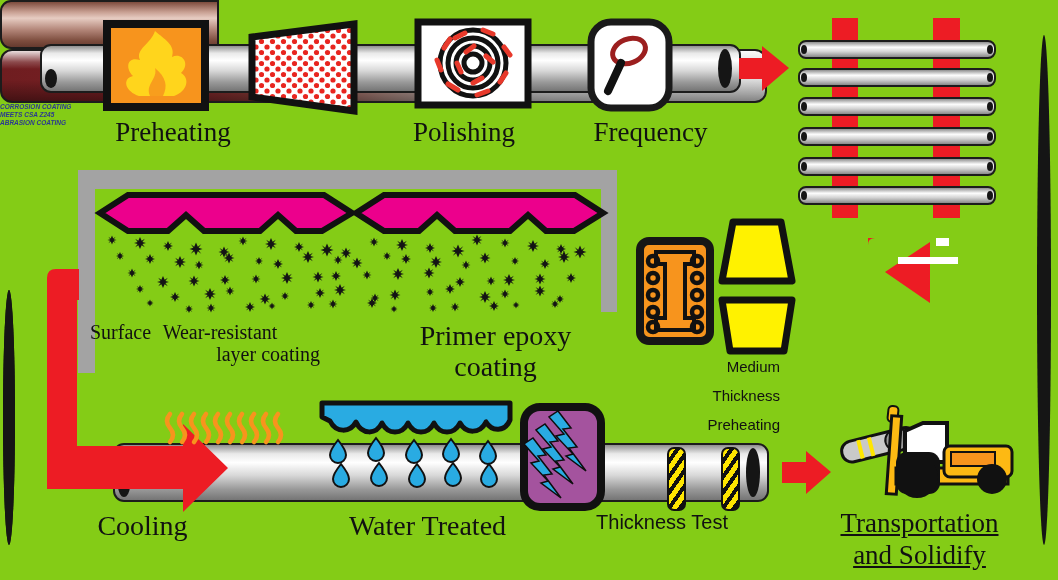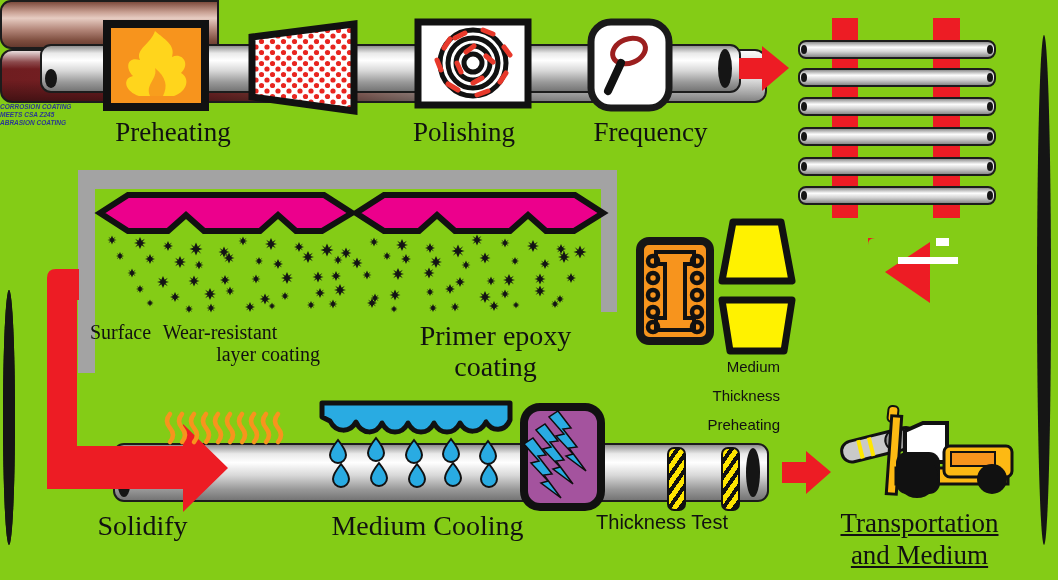--- a/index.html
+++ b/index.html
@@ -87,26 +87,26 @@
     <div class="l1">Surface Wear-resistant</div>
     <div class="l2">layer coating</div>
   </div>
   <div class="lbl serif24" style="left:378px;top:321px;width:235px;">Primer epoxy coating</div>
   <div class="lbl" id="lbl-mf">
     <div class="mf1">Medium</div>
     <div class="mf2">Thickness</div>
     <div class="mf3">Preheating</div>
   </div>
 
-  <div class="lbl serif28" style="left:75px;top:511px;width:135px;">Solidify</div>
-  <div class="lbl serif28" style="left:325px;top:511px;width:205px;">Medium Cooling</div>
+  <div class="lbl serif28" style="left:75px;top:511px;width:135px;">Cooling</div>
+  <div class="lbl serif28" style="left:325px;top:511px;width:205px;">Water Treated</div>
   <div class="lbl sans" style="left:562px;top:511px;width:200px;font-size:20px;font-weight:500;">Thickness Test</div>
   <div class="lbl serif27" style="left:822px;top:507px;width:195px;line-height:32px;text-decoration:underline;">
     <div>Transportation</div>
-    <div>and Medium</div>
+    <div>and Solidify</div>
   </div>
 
   <svg id="overlay-svg" width="1058" height="580" viewBox="0 0 1058 580" xmlns="http://www.w3.org/2000/svg" xmlns:xlink="http://www.w3.org/1999/xlink">
     <defs>
       <pattern id="dots" width="11" height="11" patternUnits="userSpaceOnUse">
         <rect width="11" height="11" fill="#fff"></rect>
         <circle cx="3" cy="3" r="2.6" fill="#e8251f"></circle>
         <circle cx="8.5" cy="8.5" r="2.6" fill="#e8251f"></circle>
       </pattern>
       <path id="speck" d="M0,-5 L1.4,-1.8 L4,-3.6 L2,-0.9 L5,0 L2,0.9 L4,3.6 L1.4,1.8 L0,5 L-1.4,1.8 L-4,3.6 L-2,0.9 L-5,0 L-2,-0.9 L-4,-3.6 L-1.4,-1.8 Z" fill="#141414"></path>

